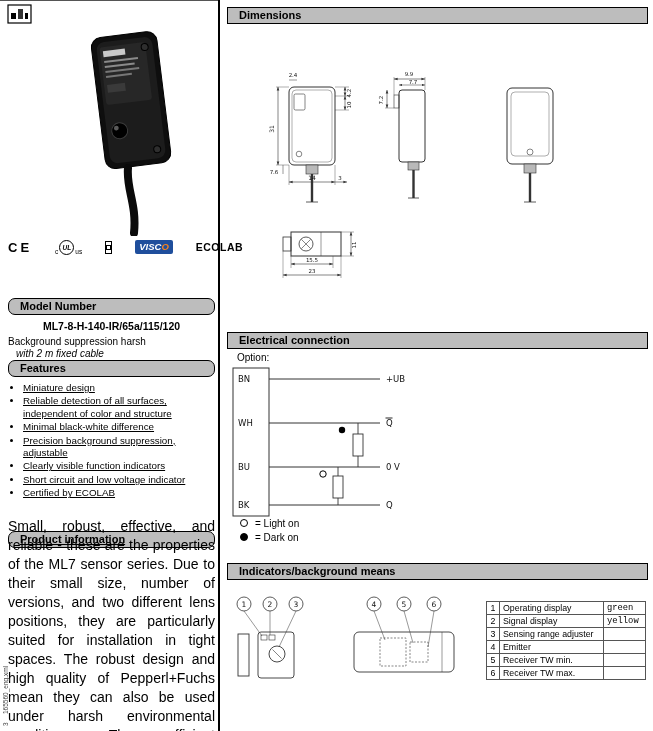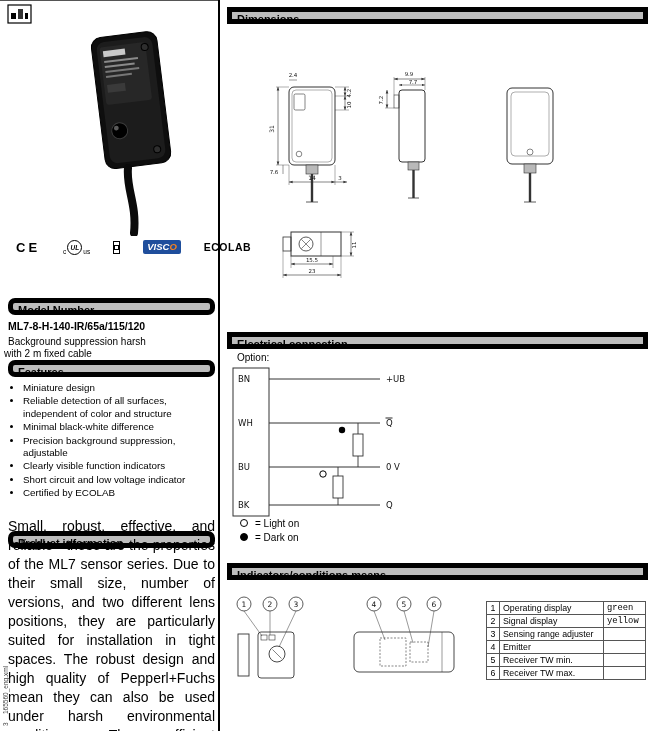--- a/index.html
+++ b/index.html
@@ -6,42 +6,42 @@
   html,body { margin:0; padding:0; background:#e9e9e9; }
   .page {
     position:relative; width:653px; height:731px; background:#ffffff;
     font-family:"Liberation Sans", sans-serif; color:#000; overflow:hidden;
     margin:0 auto;
   }
   .divider { position:absolute; left:218px; top:0; width:2px; height:731px; background:#000; }
   .topline { position:absolute; left:0; top:0; width:218px; height:1px; background:#555; }
 
   .bar {
-    position:absolute; height:17px; background:#bdbdbd; border:5px solid #000000;
-    font-weight:bold; font-size:11px; line-height:15px; padding-left:5px;
+    position:absolute; height:17px; background:#bdbdbd; border:1px solid #000000;
+    font-weight:bold; font-size:11px; line-height:15px; padding-left:11px;
   }
   .bar.lcol { left:8px; width:207px;border-radius:7px; }
   .bar.rcol { left:227px; width:421px; }
 
-  .model-value { position:absolute; left:8px; top:320px; width:207px; font-size:10.5px; font-weight:bold; }
+  .model-value { position:absolute; left:8px; top:320px; width:207px; font-size:10.5px; font-weight:bold;text-align:center; }
   .model-desc1 { position:absolute; left:8px; top:336px; width:207px; font-size:10px; }
-  .model-desc2 { position:absolute; left:4px; top:348px; width:207px; font-size:10px; }
+  .model-desc2 { position:absolute; left:16px; top:348px; width:207px; font-size:10px;font-style:italic; }
 
   .features-list {
     position:absolute; left:8px; top:382px; width:206px; margin:0; padding:0 0 0 15px;
     font-size:9.8px; line-height:12.4px; list-style:disc;
   }
-  .features-list li { margin-bottom:1px; }
+  .features-list li { margin-bottom:1px;text-decoration:underline; }
 
   .prodinfo {
     position:absolute; left:8px; top:517px; width:207px;
     font-size:14px; line-height:19px; text-align:justify;
   }
 
-  .cert-row { position:absolute; left:16px; top:238px; width:208px; height:18px;
+  .cert-row { position:absolute; left:8px; top:238px; width:208px; height:18px;
     display:flex; align-items:center; gap:23px; }
   .ce-mark { font-size:13px; font-weight:bold; letter-spacing:3px; }
   .ul-wrap { display:flex; align-items:flex-end; gap:1px; font-size:6.5px; }
   .ul-circle { width:15px; height:15px; border:1px solid #000; border-radius:50%;
     display:flex; align-items:center; justify-content:center;
     font-size:6.5px; font-weight:bold; font-style:italic; }
   .cert-box { width:13px; height:13px; border:1.5px solid #000;
     display:flex; align-items:center; justify-content:center; }
   .cert-box-inner { width:5px; height:5px; border:1px solid #000; }
   .visco-badge { background:#1f4e9c; color:#fff; font-style:italic; font-weight:bold;
@@ -276,21 +276,21 @@
     <div class="legend-row">
       <span class="legend-sym"></span>
       <span>= Light on</span>
     </div>
     <div class="legend-row">
       <span class="legend-sym filled"></span>
       <span>= Dark on</span>
     </div>
   </div>
 
-  <div class="bar rcol" style="top:563px;">Indicators/conditions means</div>
+  <div class="bar rcol" style="top:563px;">Indicators/background means</div>
 
   <svg class="abs" style="left:232px; top:592px;" width="250" height="92" viewBox="0 0 250 92">
     <g stroke="#333" fill="none">
 
       <g stroke-width="0.5">
         <line x1="12" y1="19" x2="30" y2="44"></line>
         <line x1="38" y1="19" x2="38" y2="43"></line>
         <line x1="64" y1="19" x2="47" y2="55"></line>
         <line x1="142" y1="19" x2="153" y2="48"></line>
         <line x1="172" y1="19" x2="181" y2="51"></line>

